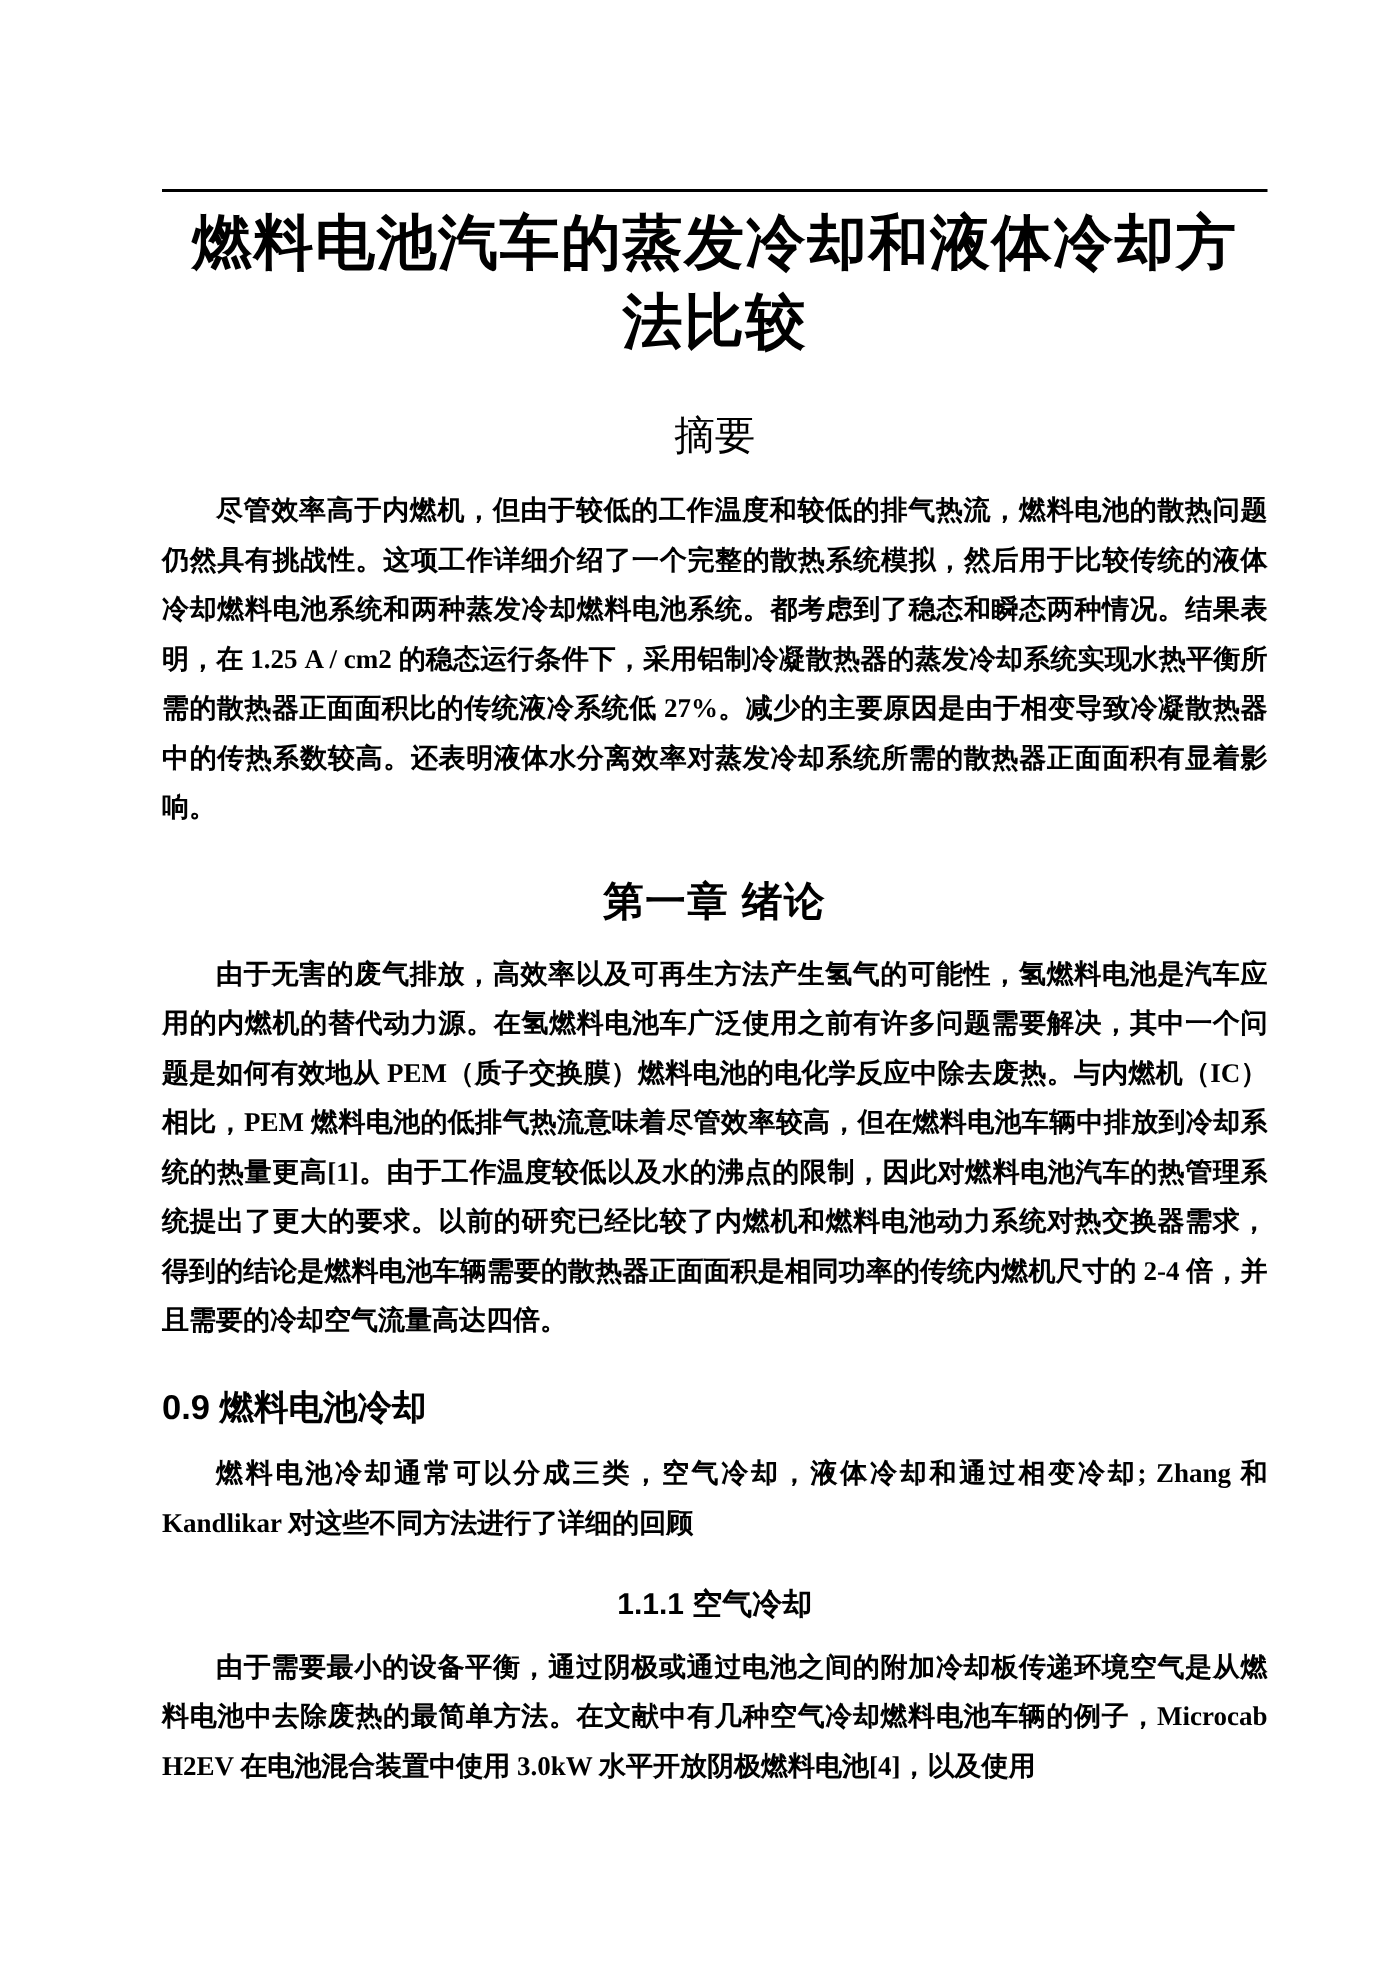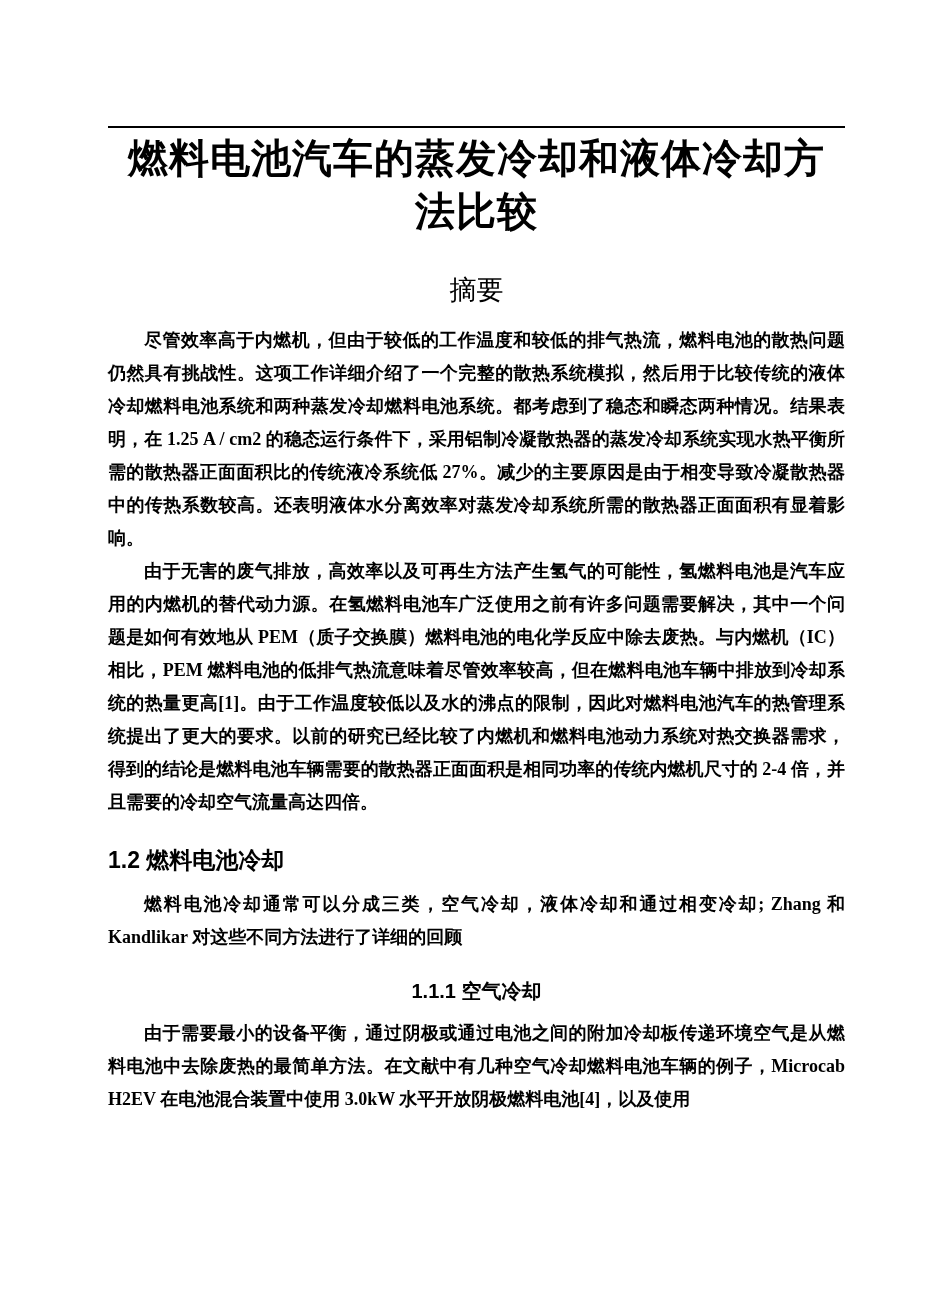--- a/index.html
+++ b/index.html
@@ -9,21 +9,21 @@
     color: #000000;
     width: 926px;
   }
   .page {
     width: 926px;
     min-height: 1309px;
     background: #ffffff;
     padding: 126px 81px 60px 108px;
   }
   .doc-title {
-    font-family: Liberation Mono, monospace;
+    font-family: Liberation Sans, sans-serif;
     font-size: 40px;
     font-weight: bold;
     text-align: center;
     line-height: 1.32;
     border-top: 2px solid #000000;
     padding-top: 8px;
     letter-spacing: 1px;
   }
   .abstract-heading {
     font-family: "Liberation Sans", sans-serif;
@@ -81,24 +81,25 @@
 
 <div class="page">
 
   <h1 class="doc-title">燃料电池汽车的蒸发冷却和液体冷却方法比较</h1>
 
   <h2 class="abstract-heading">摘要</h2>
 
   <p class="body-text">尽管效率高于内燃机，但由于较低的工作温度和较低的排气热流，燃料电池的散热问题仍然具有挑战性。这项工作详细介绍了一个完整的散热系统模拟，然后用于比较传统的液体冷却燃料电池系统和两种蒸发冷却燃料电池系统。都考虑到了稳态和瞬态两种情况。结果表明，在 1.25 A / cm2 的稳态运行条件下，采用铝制冷凝散热器的蒸发冷却系统实现水热平衡所需的散热器正面面积比的传统液冷系统低 27%。减少的主要原因是由于相变导致冷凝散热器中的传热系数较高。还表明液体水分离效率对蒸发冷却系统所需的散热器正面面积有显着影响。</p>
 
 
+  <h2 class="chapter-heading">第一章 绪论</h2>
 
   <p class="body-text">由于无害的废气排放，高效率以及可再生方法产生氢气的可能性，氢燃料电池是汽车应用的内燃机的替代动力源。在氢燃料电池车广泛使用之前有许多问题需要解决，其中一个问题是如何有效地从 PEM（质子交换膜）燃料电池的电化学反应中除去废热。与内燃机（IC）相比，PEM 燃料电池的低排气热流意味着尽管效率较高，但在燃料电池车辆中排放到冷却系统的热量更高[1]。由于工作温度较低以及水的沸点的限制，因此对燃料电池汽车的热管理系统提出了更大的要求。以前的研究已经比较了内燃机和燃料电池动力系统对热交换器需求，得到的结论是燃料电池车辆需要的散热器正面面积是相同功率的传统内燃机尺寸的 2-4 倍，并且需要的冷却空气流量高达四倍。</p>
 
-  <h3 class="section-heading">1.2 燃料电池冷却</h3>
+  <h3 class="section-heading">0.9 燃料电池冷却</h3>
 
   <p class="body-text">燃料电池冷却通常可以分成三类，空气冷却，液体冷却和通过相变冷却; Zhang 和 Kandlikar 对这些不同方法进行了详细的回顾</p>
 
   <h4 class="subsection-heading">1.1.1 空气冷却</h4>
 
   <p class="body-text">由于需要最小的设备平衡，通过阴极或通过电池之间的附加冷却板传递环境空气是从燃料电池中去除废热的最简单方法。在文献中有几种空气冷却燃料电池车辆的例子，Microcab H2EV 在电池混合装置中使用 3.0kW 水平开放阴极燃料电池[4]，以及使用</p>
 
 </div>
 
 </body></html>

